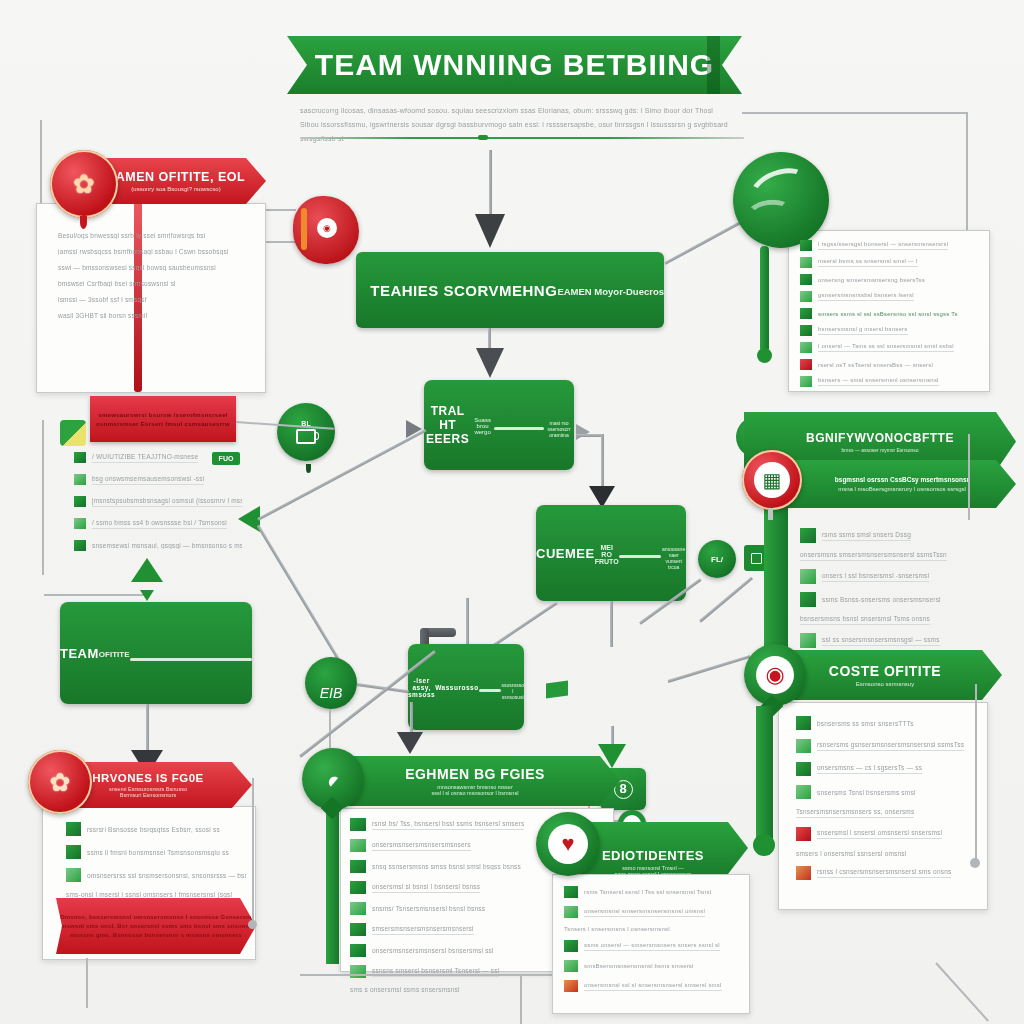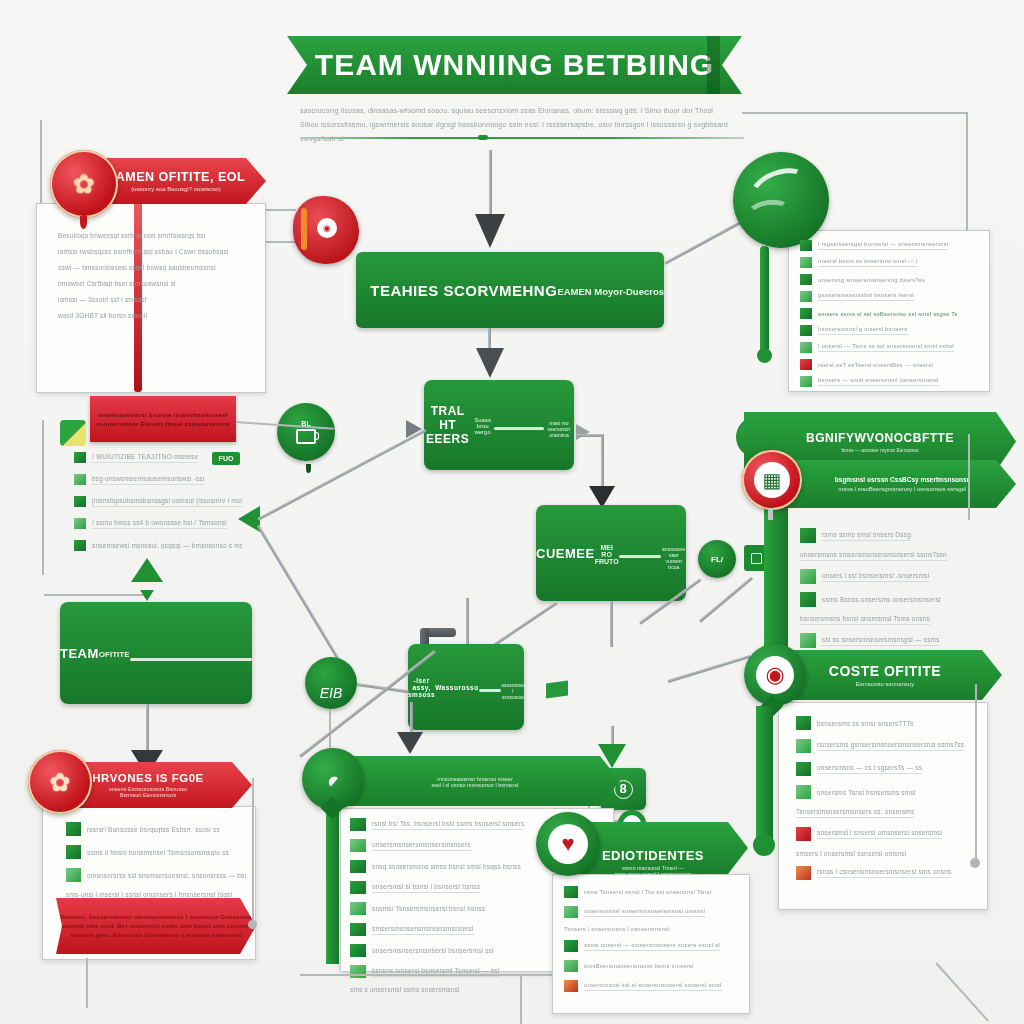--- a/index.html
+++ b/index.html
@@ -411,20 +411,21 @@
   </div>
   <div class="vline thin" style="left:975px;top:684px;height:178px;"></div>
   <div class="dot" style="left:970px;top:858px;width:10px;height:10px;"></div>
   <div class="diag thinh" style="left:936px;top:962px;width:78px;height:2px;transform:rotate(48deg);"></div>
 
   <div class="vline" style="left:410px;top:702px;height:32px;"></div>
   <div class="tri" style="left:397px;top:732px;border-left:13px solid transparent;border-right:13px solid transparent;border-top:22px solid #3f4347;"></div>
   <div class="panel" style="left:340px;top:808px;width:272px;height:162px;"></div>
   <div class="gstrip" style="left:326px;top:804px;width:13px;height:160px;"></div>
   <div class="gbanner" style="left:330px;top:756px;width:290px;height:50px;">
+    <div class="bline" style="font-size:14px;">EGHMEN BG FGIES</div>
     <div style="font-size:5.5px;color:#d9efdd;margin-top:2px;">mnsonsawsmsr bmsnso msser</div>
     <div style="font-size:5.5px;color:#d9efdd;">sssl l sl osnso msnsonsor l bsmsnsl</div>
   </div>
   <div class="badge grn ring" style="left:302px;top:748px;width:62px;height:62px;">
     <span style="font-size:26px;color:#fff;transform:rotate(40deg);">◖</span>
   </div>
   <div class="tail" style="left:324px;top:800px;width:16px;height:16px;background:#157527;"></div>
   <div class="rows" style="left:350px;top:818px;width:252px;gap:8px;">
     <div class="row">
         <span class="bullet" style="width:16px;height:13px;"></span>

